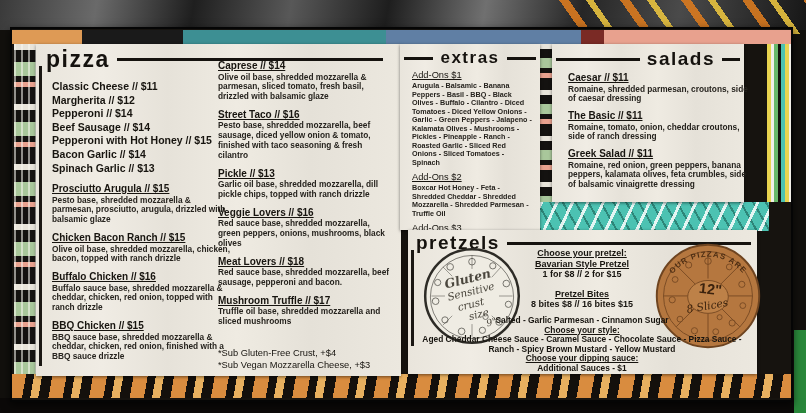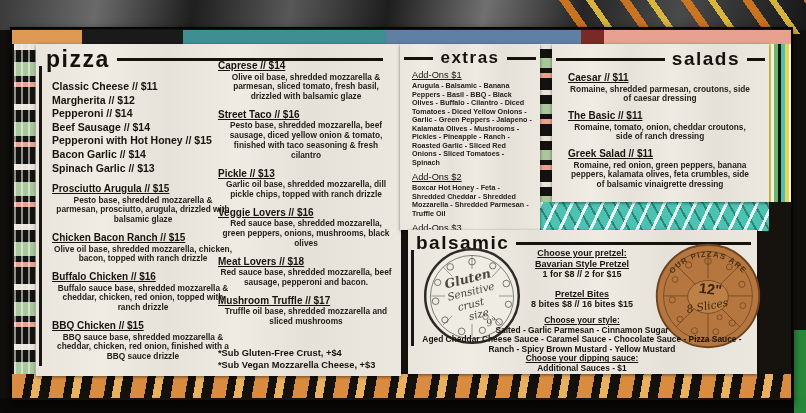--- a/index.html
+++ b/index.html
@@ -30,40 +30,40 @@
     background:repeating-linear-gradient(180deg,#e8e4da 0 5px,#141210 5px 14px,#a9c79b 14px 24px,#141210 24px 29px,#e9a28f 29px 34px,#141210 34px 46px);}
   .leaf-teal{position:absolute;left:528px;top:173px;width:229px;height:29px;background:#4cc2b2;}
   .leaf-teal:after{content:"";position:absolute;inset:0;
     background:repeating-linear-gradient(115deg,rgba(255,255,255,.85) 0 3px,transparent 3px 14px),
                repeating-linear-gradient(60deg,rgba(8,60,50,.45) 0 2px,transparent 2px 11px);}
   
   .panel{position:absolute;background:linear-gradient(90deg,#e9e5dc 0%,#f0ece4 18%,#e6e2d9 36%,#efebe2 55%,#e5e1d8 75%,#ece8df 100%);
          box-shadow:0 1px 3px rgba(0,0,0,.5);}
   .p-pizza{left:24px;top:15px;width:365px;height:332px;}
   .p-extras{left:388px;top:15px;width:140px;height:186px;}
-  .p-salads{left:540px;top:15px;width:217px;height:158px;}
+  .p-salads{left:540px;top:15px;width:192px;height:158px;}
   .p-pretzels{left:396px;top:201px;width:349px;height:144px;}
   
   .sec-hdr{display:flex;align-items:center;gap:7px;font-weight:bold;color:#15120e;letter-spacing:1.5px;}
   .sec-hdr .rule{height:3px;background:#15120e;flex:1;}
   .sec-hdr .rule.sm{flex:0 0 18px;}
   .hd-pizza{position:absolute;left:10px;top:2px;right:18px;font-size:23px;justify-content:center;}
   .hd-extras{position:absolute;left:4px;top:4px;right:4px;font-size:17px;}
   .hd-salads{position:absolute;left:4px;top:4px;right:4px;font-size:19px;}
   .hd-pretzels{position:absolute;left:8px;top:2px;right:6px;font-size:19px;}
   .vrule{position:absolute;background:#1a1713;}
   
   .pl{font-size:10.5px;font-weight:bold;line-height:13.6px;white-space:nowrap;}
   .it{margin-bottom:7px;}
   .it .t{font-size:10px;font-weight:bold;text-decoration:underline;text-underline-offset:1px;white-space:nowrap;}
-  .it .d{font-size:8.3px;font-weight:bold;color:#26231e;line-height:9.8px;margin-top:1.5px;text-align:center;}
+  .it .d{font-size:8.3px;font-weight:bold;color:#26231e;line-height:9.8px;margin-top:1.5px;}
   .col1{position:absolute;left:16px;top:36px;width:182px;}
   .col1 .detailed{margin-top:8px;}
   .col2{position:absolute;left:182px;top:16px;width:176px;}
-  .notes{margin-top:20px;font-size:9.3px;font-weight:bold;line-height:12px;}
+  .notes{margin-top:20px;font-size:9.3px;font-weight:normal;line-height:12px;}
   .ex-body{position:absolute;left:12px;top:14px;width:120px;}
   .g{margin-bottom:5px;}
   .g .t{font-size:9.3px;font-weight:normal;text-decoration:underline;line-height:11px;}
   .g .d{font-size:7.2px;font-weight:bold;line-height:8.5px;color:#26231e;margin-top:1px;}
   .sa-body{position:absolute;left:16px;top:20px;width:184px;}
   .sa-body .it{margin-bottom:6px;}
   
   .pn-block{position:absolute;left:96px;top:18px;width:156px;text-align:center;z-index:2;}
   .pn{font-size:9px;font-weight:bold;line-height:10.6px;}
   .pn.u{text-decoration:underline;}
@@ -196,21 +196,21 @@
         </div>
         <div class="it">
           <div class="t">Greek Salad // $11</div>
           <div class="d">Romaine, red onion, green peppers, banana peppers, kalamata olives, feta crumbles, side of balsamic vinaigrette dressing</div>
         </div>
       </div>
     </div>
 
     <div class="panel p-pretzels">
       <div class="sec-hdr hd-pretzels">
-        <span>balsamic</span>
+        <span>pretzels</span>
         <span class="rule"></span>
       </div>
       <div class="vrule" style="left:3px;top:20px;width:3px;height:96px;"></div>
 
       <svg class="svg-abs" style="left:12px;top:14px;" width="104" height="104" viewBox="0 0 100 100">
         <circle cx="50" cy="50" r="45" fill="#efece3" stroke="#2d2b26" stroke-width="2.4"></circle>
         <circle cx="50" cy="51" r="40" fill="none" stroke="#3a3833" stroke-width="0.9" opacity="0.65"></circle>
         <g stroke="#44423c" stroke-width="0.8" opacity="0.6">
           <line x1="50" y1="11" x2="50" y2="24"></line>
             <line x1="78" y1="22" x2="69" y2="32"></line>
@@ -283,21 +283,21 @@
       </svg>
 
       <div class="pn-block">
         <div class="pn u">Choose your pretzel:</div>
         <div class="pn u">Bavarian Style Pretzel</div>
         <div class="pn">1 for $8 //  2 for $15</div>
         <div class="pn u gap">Pretzel Bites</div>
         <div class="pn">8 bites $8 // 16 bites $15</div>
       </div>
       <div class="pw-block">
+        <div class="pw">Salted - Garlic Parmesan - Cinnamon Sugar</div>
         <div class="pw u">Choose your style:</div>
-        <div class="pw">Salted - Garlic Parmesan - Cinnamon Sugar</div>
         <div class="pw">Aged Cheddar Cheese Sauce - Caramel Sauce - Chocolate Sauce - Pizza Sauce - Ranch - Spicy Brown Mustard - Yellow Mustard</div>
         <div class="pw u">Choose your dipping sauce:</div>
         <div class="pw">Additional Sauces - $1</div>
       </div>
     </div>
   </div>
 </div>
 
 </body></html>

